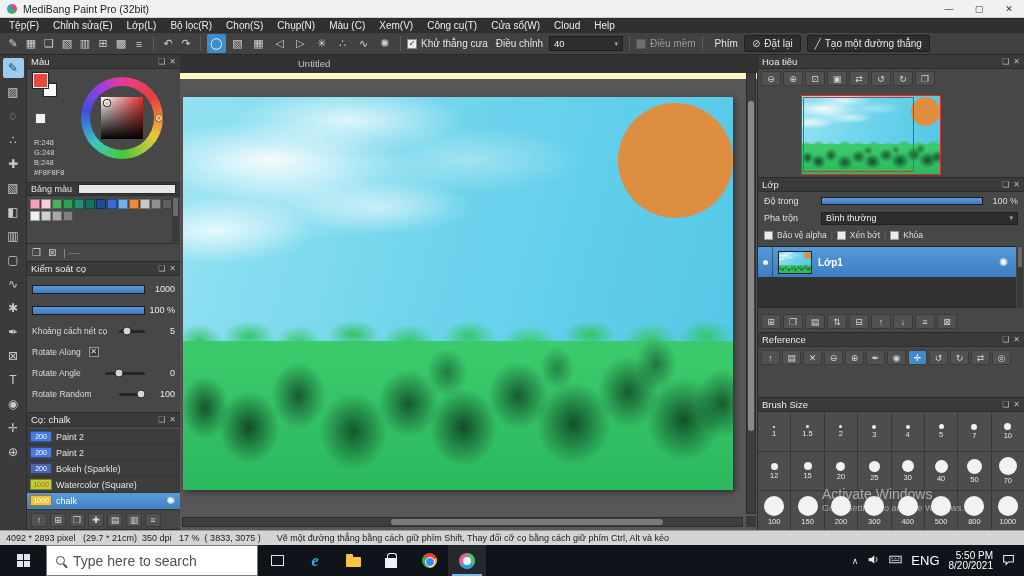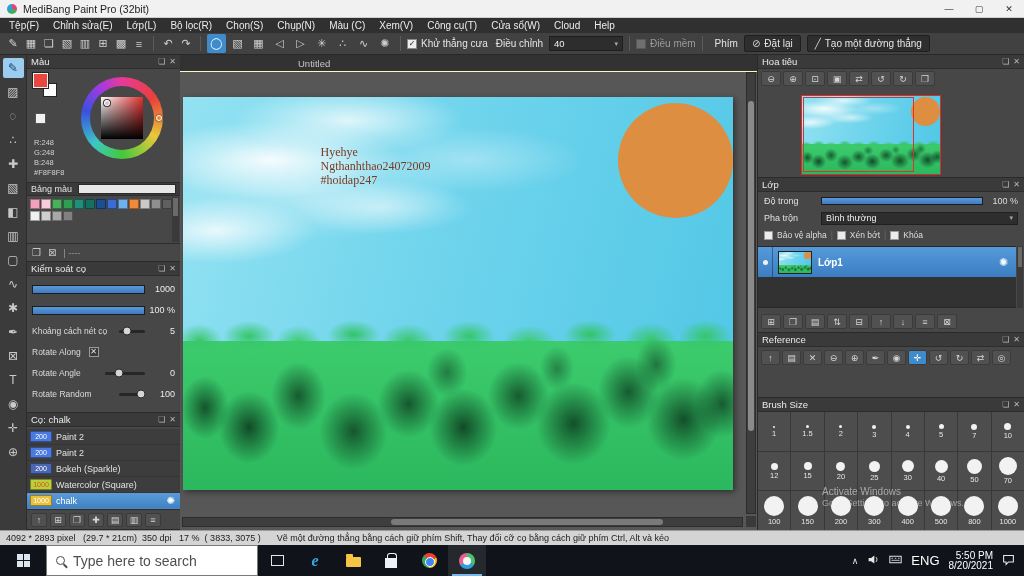--- a/index.html
+++ b/index.html
@@ -92,21 +92,21 @@
 .brush-chip{width:22px;height:11px;border-radius:1px;display:flex;align-items:center;justify-content:center;flex:none;border:1px solid rgba(0,0,0,.35)}
 .brush-num{font-size:7px;color:#fff;line-height:1}
 .brush-name{flex:1;overflow:hidden;white-space:nowrap}
 .brush-gear{display:none;font-size:10px;color:#fff;margin-right:2px}
 .brush-row.selected .brush-gear{display:block}
 .pb-foot{position:absolute;left:0;bottom:0;width:100%;height:20px;border-top:1px solid #2d2d2d;display:flex;align-items:center;gap:3px;padding:0 4px}
 .pb-foot .abtn{width:16px;height:14px;background:#515151;border:1px solid #3a3a3a;border-radius:2px;font-size:9px;display:flex;align-items:center;justify-content:center;color:#d6d6d6}
 
 
 .canvas-area{position:absolute;left:180px;top:55px;width:577px;height:475px;background:#575757}
-.tabbar{position:absolute;left:0;top:0;width:100%;height:17px;background:#323232;border-bottom:1px solid #fef9c3}
+.tabbar{position:absolute;left:0;top:0;width:100%;height:24px;background:#323232;border-bottom:6px solid #fef9c3}
 .tab{position:absolute;left:118px;top:0;line-height:17px;font-size:9.5px;color:#c6c6c6}
 .viewport{position:absolute;left:0;top:17px;right:0;bottom:0}
 .main-art{position:absolute;left:3px;top:25px;width:550px;height:393px;box-shadow:2px 2px 6px rgba(0,0,0,.45)}
 .hscroll{position:absolute;left:2px;bottom:3px;right:14px;height:10px;background:#3e3e3e;border:1px solid #2c2c2c}
 .hthumb{position:absolute;left:208px;width:272px;top:1px;bottom:1px;background:#7a7a7a;border-radius:3px;display:block}
 .vscroll{position:absolute;right:1px;top:0;bottom:16px;width:10px;background:#3e3e3e;border:1px solid #2c2c2c}
 .vthumb{position:absolute;top:28px;height:330px;left:1px;right:1px;background:#8a8a8a;border-radius:3px;display:block}
 .corner{position:absolute;right:1px;bottom:3px;width:10px;height:11px;background:#3a3a3a}
 
 
@@ -223,21 +223,21 @@
 .ico-chrome::after{content:"";position:absolute;left:3.5px;top:3.5px;width:8px;height:8px;border-radius:50%;background:#4285f4;border:1.5px solid #fff}
 .ico-medibang{width:16px;height:16px;border-radius:50%;background:conic-gradient(#4ec06a 0 33%,#2b9fe0 33% 66%,#e8608c 66% 100%);position:relative;display:block}
 .ico-medibang::after{content:"";position:absolute;inset:4px;border-radius:50%;background:#f4f8f4}
 .tb-tray{margin-left:auto;display:flex;align-items:center;gap:9px;padding:0 9px}
 .tray-chevron{color:#e8e8e8;font-size:9px}
 .tray-lang{font-size:13px;color:#fff}
 .tray-clock{text-align:right;font-size:10px;color:#fff;line-height:10px;white-space:nowrap}
 
 
 .watermark{position:absolute;left:822px;top:486px;z-index:60;color:rgba(240,245,250,.55);pointer-events:none}
-.wm1{font-size:10px}
+.wm1{font-size:14px}
 .wm2{font-size:9px;margin-top:1px;color:rgba(240,245,250,.5)}
 </style>
 </head>
 <body>
 
 <div class="titlebar">
   <span class="app-ico"></span>
   <span class="title">MediBang Paint Pro (32bit)</span>
   <span class="wctl">
     <span class="wbtn">—</span>
@@ -513,26 +513,20 @@
 <div class="canvas-area">
   <div class="tabbar">
     <span class="tab">Untitled</span>
   </div>
   <div class="viewport">
     <div class="art main-art">
       <div class="sun"></div>
       <div class="grass"></div>
       <div class="grass-top"></div>
       <div class="blobs"></div>
-      <div class="art-text">
-
-      <div class="art-line">Hyehye</div>
-          <div class="art-line">Ngthanhthao24072009</div>
-          <div class="art-line">#hoidap247</div>
-        </div>
     </div>
     <div class="hscroll">
         <span class="hthumb"></span>
       </div>
     <div class="vscroll">
         <span class="vthumb"></span>
       </div>
     <div class="corner"></div>
   </div>
 </div>

